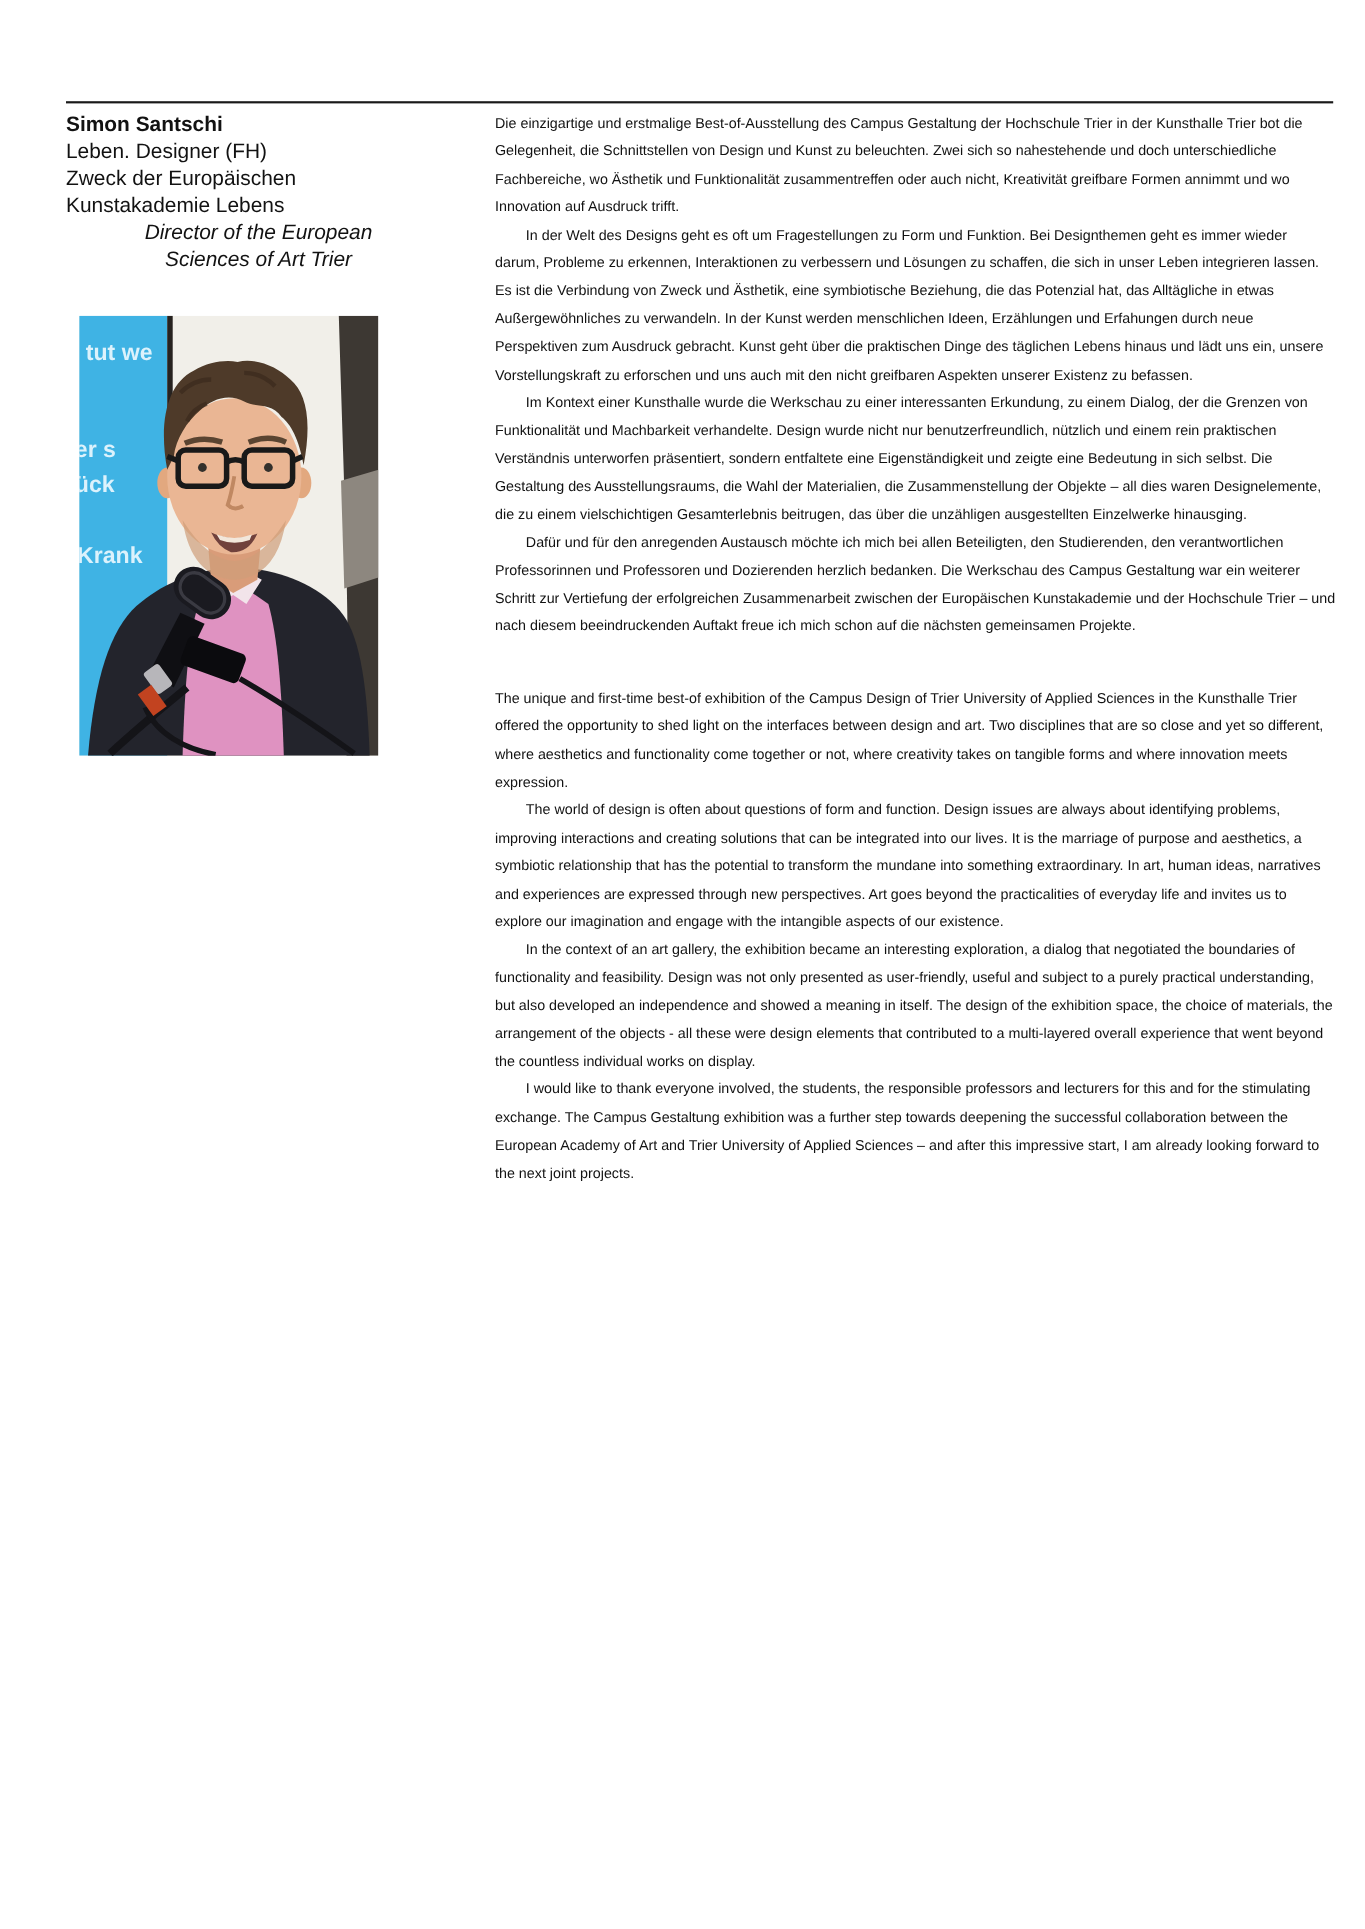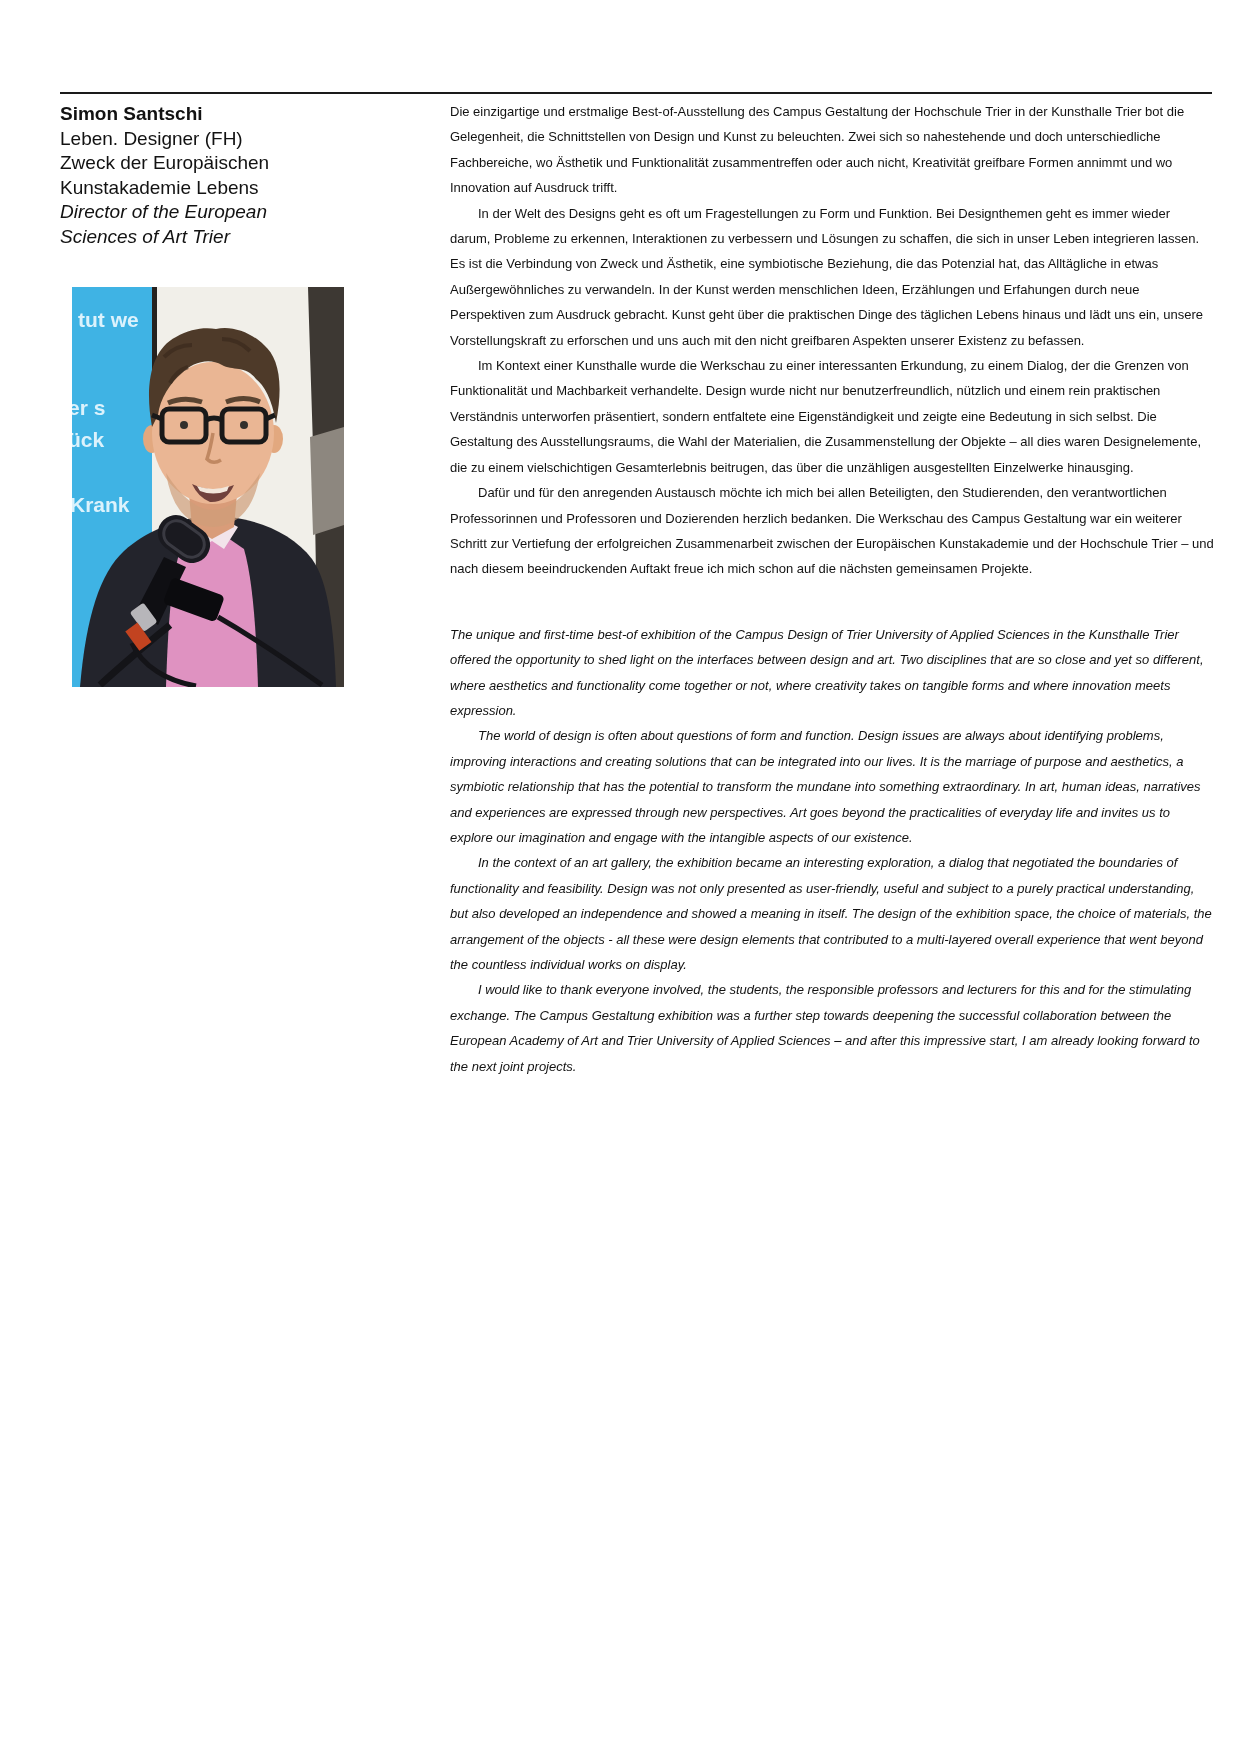--- a/index.html
+++ b/index.html
@@ -7,30 +7,30 @@
     position:relative; width:1241px; height:1444px; background:#ffffff;
     font-family:"Liberation Sans", sans-serif; color:#121212; overflow:hidden;
   }
   .rule { position:absolute; left:60px; width:1152px; height:2px; background:#1a1a1a; }
   .top-rule { top:92px; }
   .footer-rule { top:1662px; }
 
   .left-col { position:absolute; left:60px; top:102px; width:350px; }
   .left-col p { margin:0; font-size:19px; line-height:24.6px; }
   .author-name { font-weight:bold; }
-  .italic { font-style:italic; }
+  .italic { font-style:italic;text-align:center; }
 
   .portrait { position:absolute; left:60px; top:275px; width:272px; height:400px; margin:12px; }
   .portrait svg { display:block; }
   .banner-txt { font-family:"Liberation Sans", sans-serif; font-weight:bold; font-size:21px; fill:#dcf2fc; }
 
   .right-col { position:absolute; left:450px; top:99px; width:764px; }
   .right-col p { margin:0; font-size:13px; line-height:25.4px; }
   .de-block p + p, .en-block p + p { text-indent:28px; }
-  .en-block { margin-top:40px; font-style:italic; }
+  .en-block { margin-top:40px; }
 
   .page-number {
     position:absolute; right:29px; top:1669px; font-size:74px; line-height:1;
     font-weight:300; color:#1a1a1a; letter-spacing:-1px;
   }
   .squares-row { position:absolute; left:0; top:1737px; width:1241px; height:15px; }
   .sq { position:absolute; top:0; width:15px; height:15px; box-sizing:border-box; }
 </style>
 </head>
 <body>

